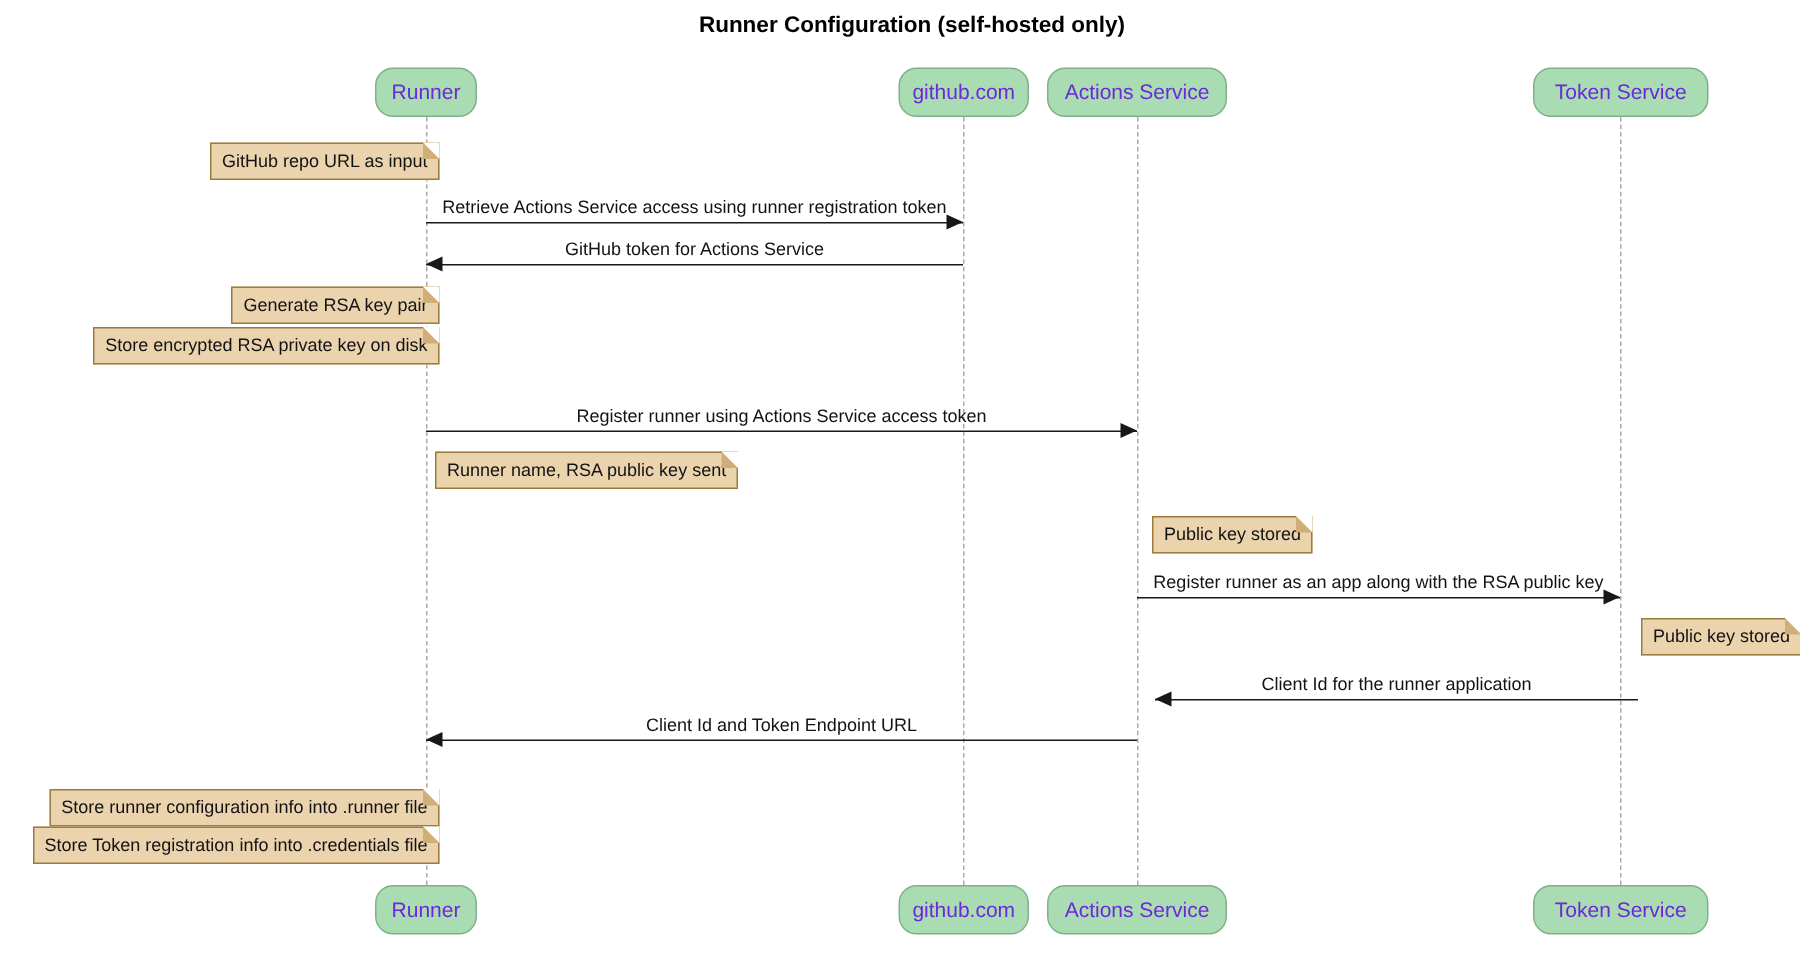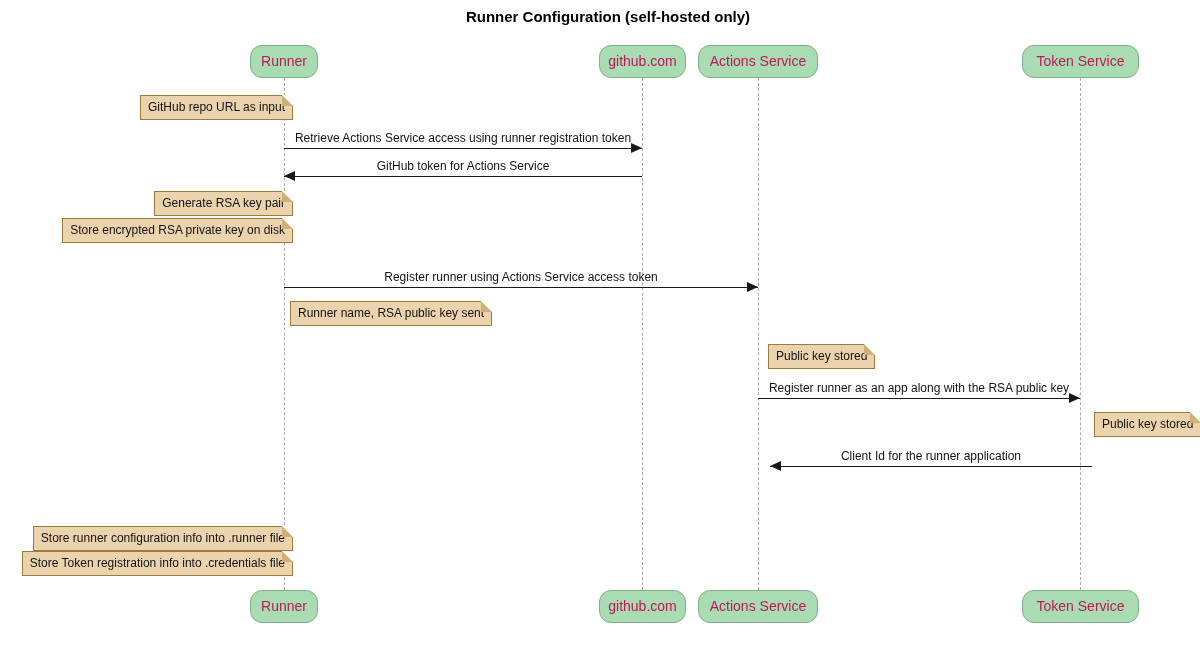--- a/index.html
+++ b/index.html
@@ -15,21 +15,21 @@
     text-align:center; font-size:15px; font-weight:bold; color:#000;
   }
   .lifeline {
     position:absolute; top:78px; height:512px; width:0;
     border-left:1px dashed var(--lifeline,#aaaaaa); z-index:0;
   }
   .participant {
     position:absolute; box-sizing:border-box; height:33px; line-height:31px;
     background:var(--participant-fill,#a9dcb2);
     border:1px solid var(--participant-border,#7fb088);
-    border-radius:12px; text-align:center; font-size:14px; color:#be185d;
+    border-radius:12px; text-align:center; font-size:14px; color:#6d28d9;
     z-index:2;
   }
   .p-top { top:45px; }
   .p-bottom { top:590px; }
   .note {
     position:absolute; box-sizing:border-box; z-index:3;
     background:var(--note-fill,#ebd3ae);
     border:1px solid var(--note-border,#9c7b3c);
     font-size:12px; line-height:15px; padding:4px 7px;
     text-align:center; white-space:nowrap; color:#131313;
@@ -87,20 +87,24 @@
     <div class="msg-line"></div>
   </div>
   <div class="msg dir-right" style="left:758px;top:381px;width:322px;">
     <div class="msg-label">Register runner as an app along with the RSA public key</div>
     <div class="msg-line"></div>
   </div>
   <div class="msg dir-left" style="left:770px;top:449px;width:322px;">
     <div class="msg-label">Client Id for the runner application</div>
     <div class="msg-line"></div>
   </div>
+  <div class="msg dir-left" style="left:284px;top:476px;width:474px;">
+    <div class="msg-label">Client Id and Token Endpoint URL</div>
+    <div class="msg-line"></div>
+  </div>
 
   <div class="note" style="right:923px;top:95px;">GitHub repo URL as input</div>
   <div class="note" style="right:923px;top:191px;">Generate RSA key pair</div>
   <div class="note" style="right:923px;top:218px;">Store encrypted RSA private key on disk</div>
   <div class="note" style="left:290px;top:301px;">Runner name, RSA public key sent</div>
   <div class="note" style="left:768px;top:344px;">Public key stored</div>
   <div class="note" style="left:1094px;top:412px;">Public key stored</div>
   <div class="note" style="right:923px;top:510px;margin-top:16px;">Store runner configuration info into .runner file</div>
   <div class="note" style="right:923px;top:551px;">Store Token registration info into .credentials file</div>
 

